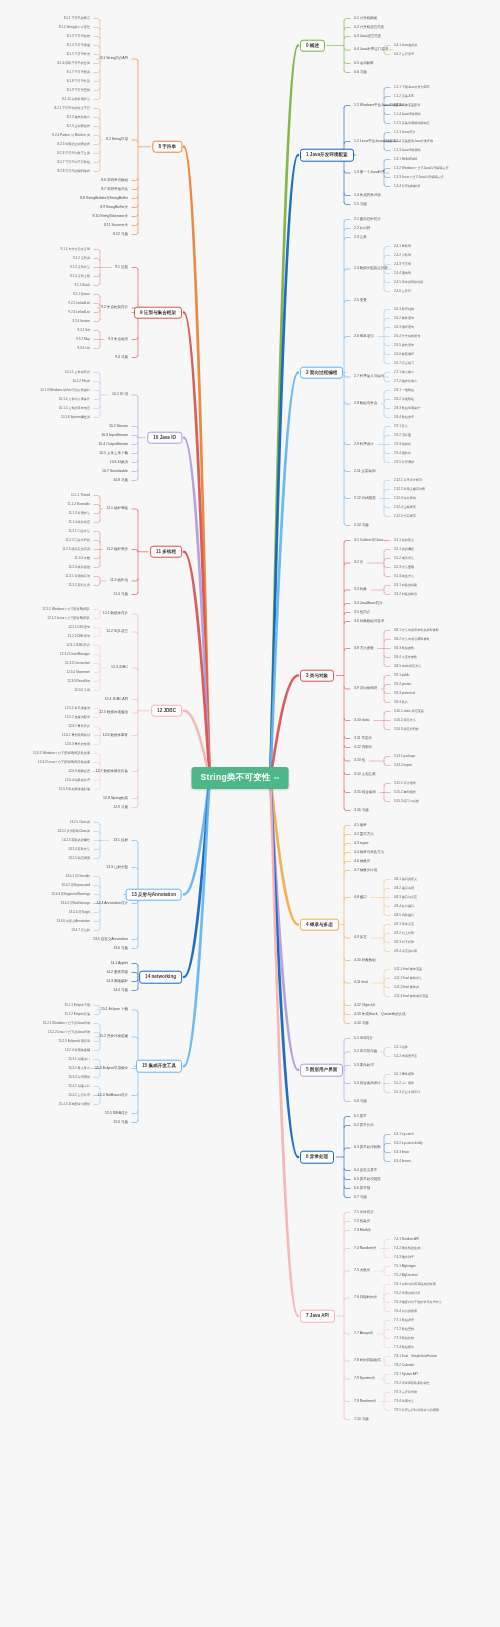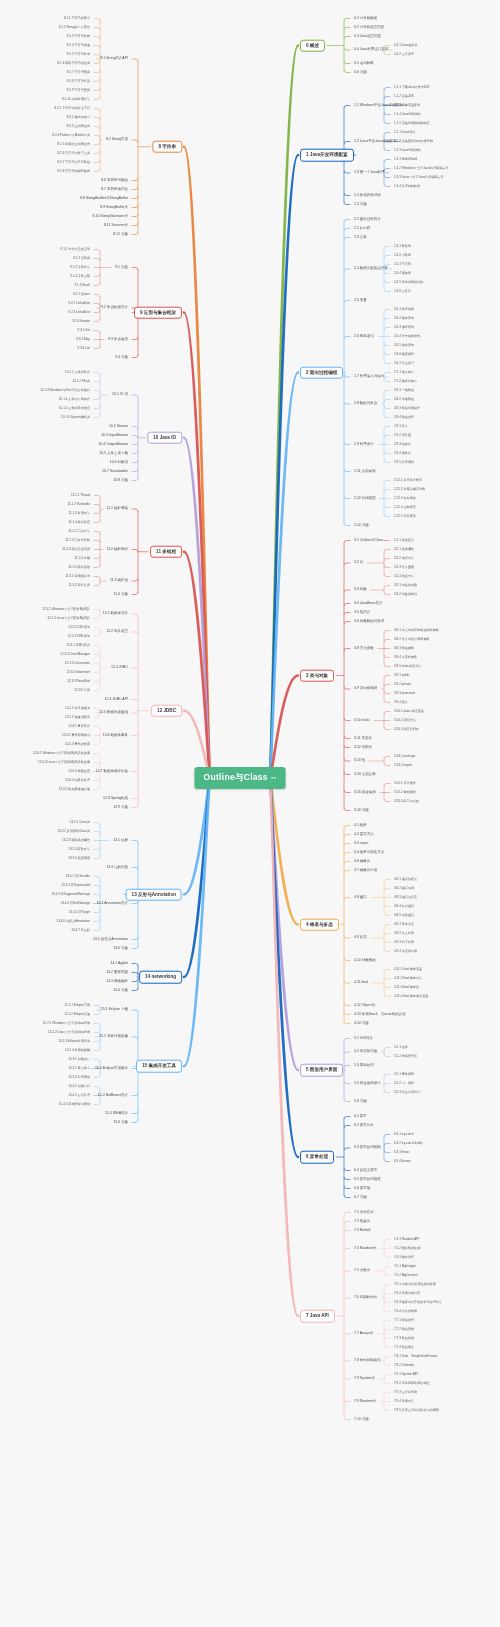--- a/index.html
+++ b/index.html
@@ -864,15 +864,15 @@
       <div class="node l b2" style="left: 130px; top: 1068.5px;">15.3 Eclipse常用操作</div>
       <div class="node l b3" style="left: 92px; top: 1059.5px;">15.3.1 创建项目</div>
       <div class="node l b3" style="left: 92px; top: 1068.5px;">15.3.2 导入导出</div>
       <div class="node l b3" style="left: 92px; top: 1077.5px;">15.3.3 程序调试</div>
       <div class="node l b2" style="left: 130px; top: 1095.5px;">15.4 NetBeans简介</div>
       <div class="node l b3" style="left: 92px; top: 1086.5px;">15.4.1 创建工程</div>
       <div class="node l b3" style="left: 92px; top: 1095.5px;">15.4.2 运行程序</div>
       <div class="node l b3" style="left: 92px; top: 1104.5px;">15.4.3 基本配置与调试</div>
       <div class="node l b2" style="left: 130px; top: 1113.5px;">15.5 IDEA简介</div>
       <div class="node l b2" style="left: 130px; top: 1122.5px;">15.6 习题</div>
-      <div class="node root rootpos" style="left: 240px; top: 778px; background: rgb(76, 183, 135);"><span>Outline与Class</span><span class="rootdots">▪▪</span></div>
+      <div class="node root rootpos" style="left: 240px; top: 778px; background: rgb(76, 183, 135);"><span>String类不可变性</span><span class="rootdots">▪▪</span></div>
     </div>
 </div>
 
 </body></html>

